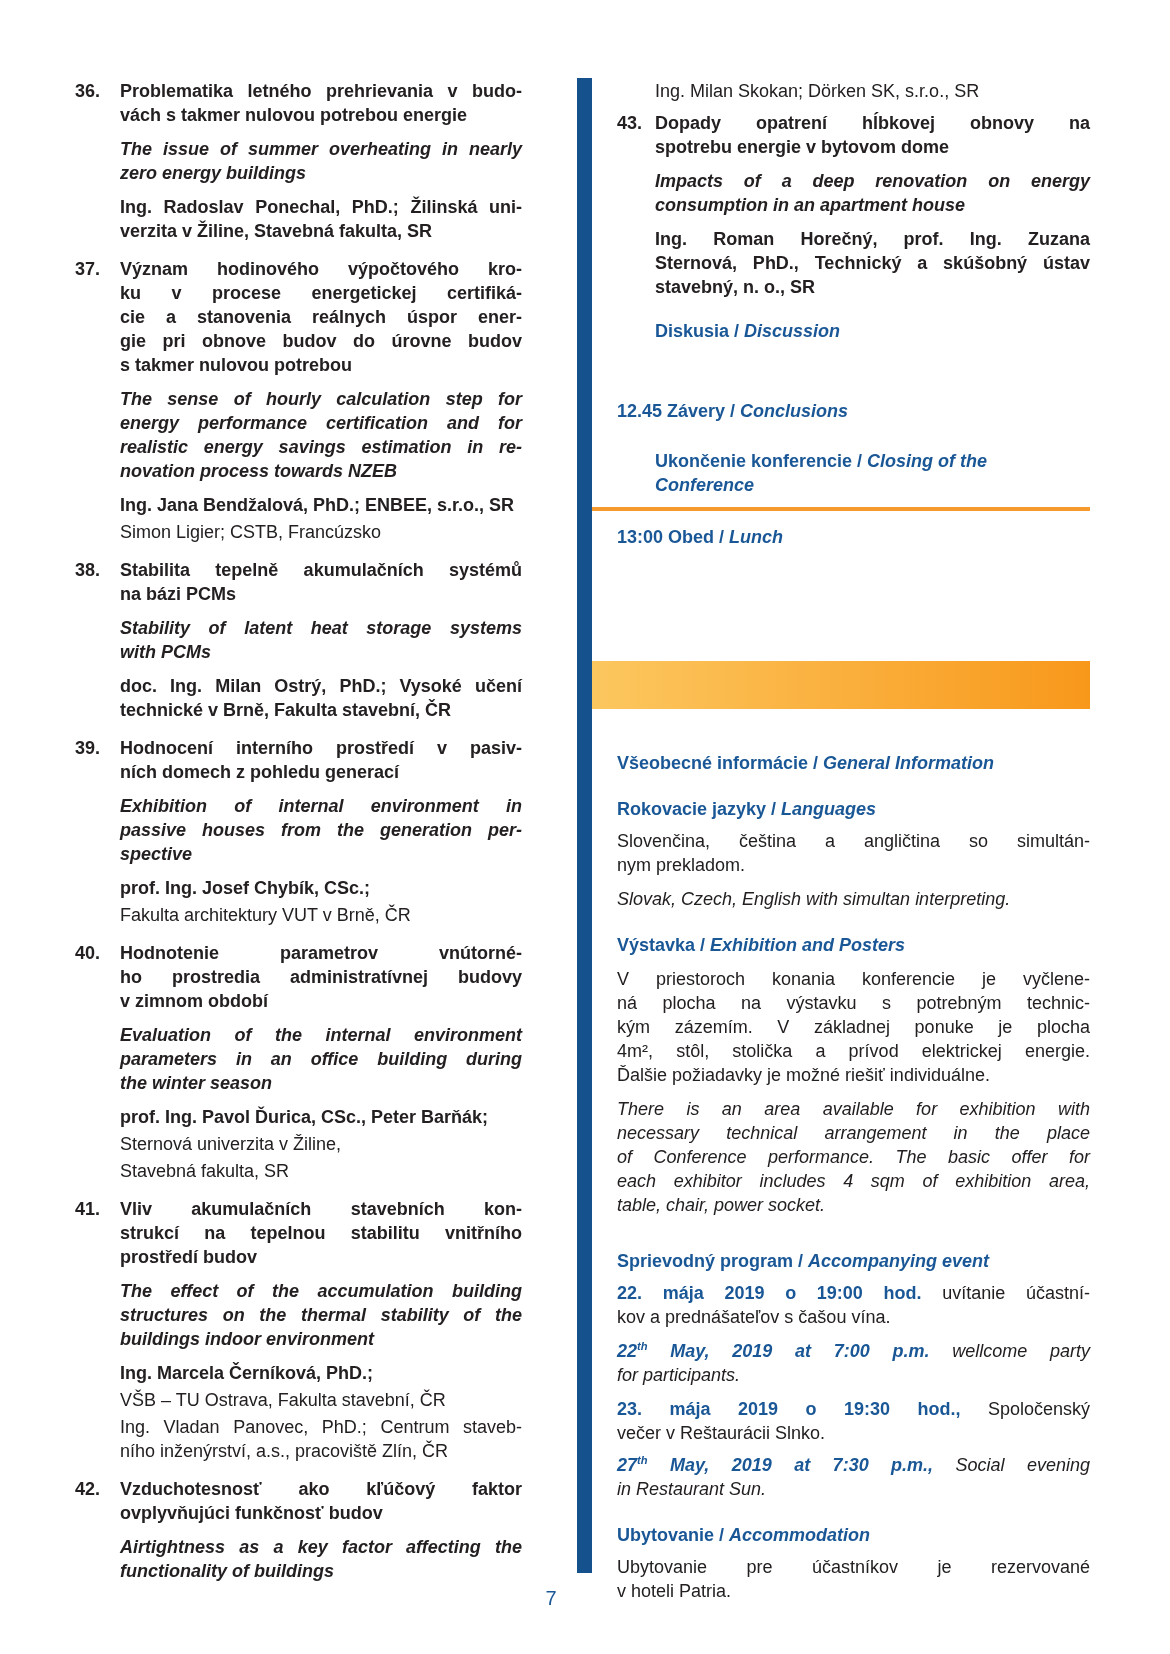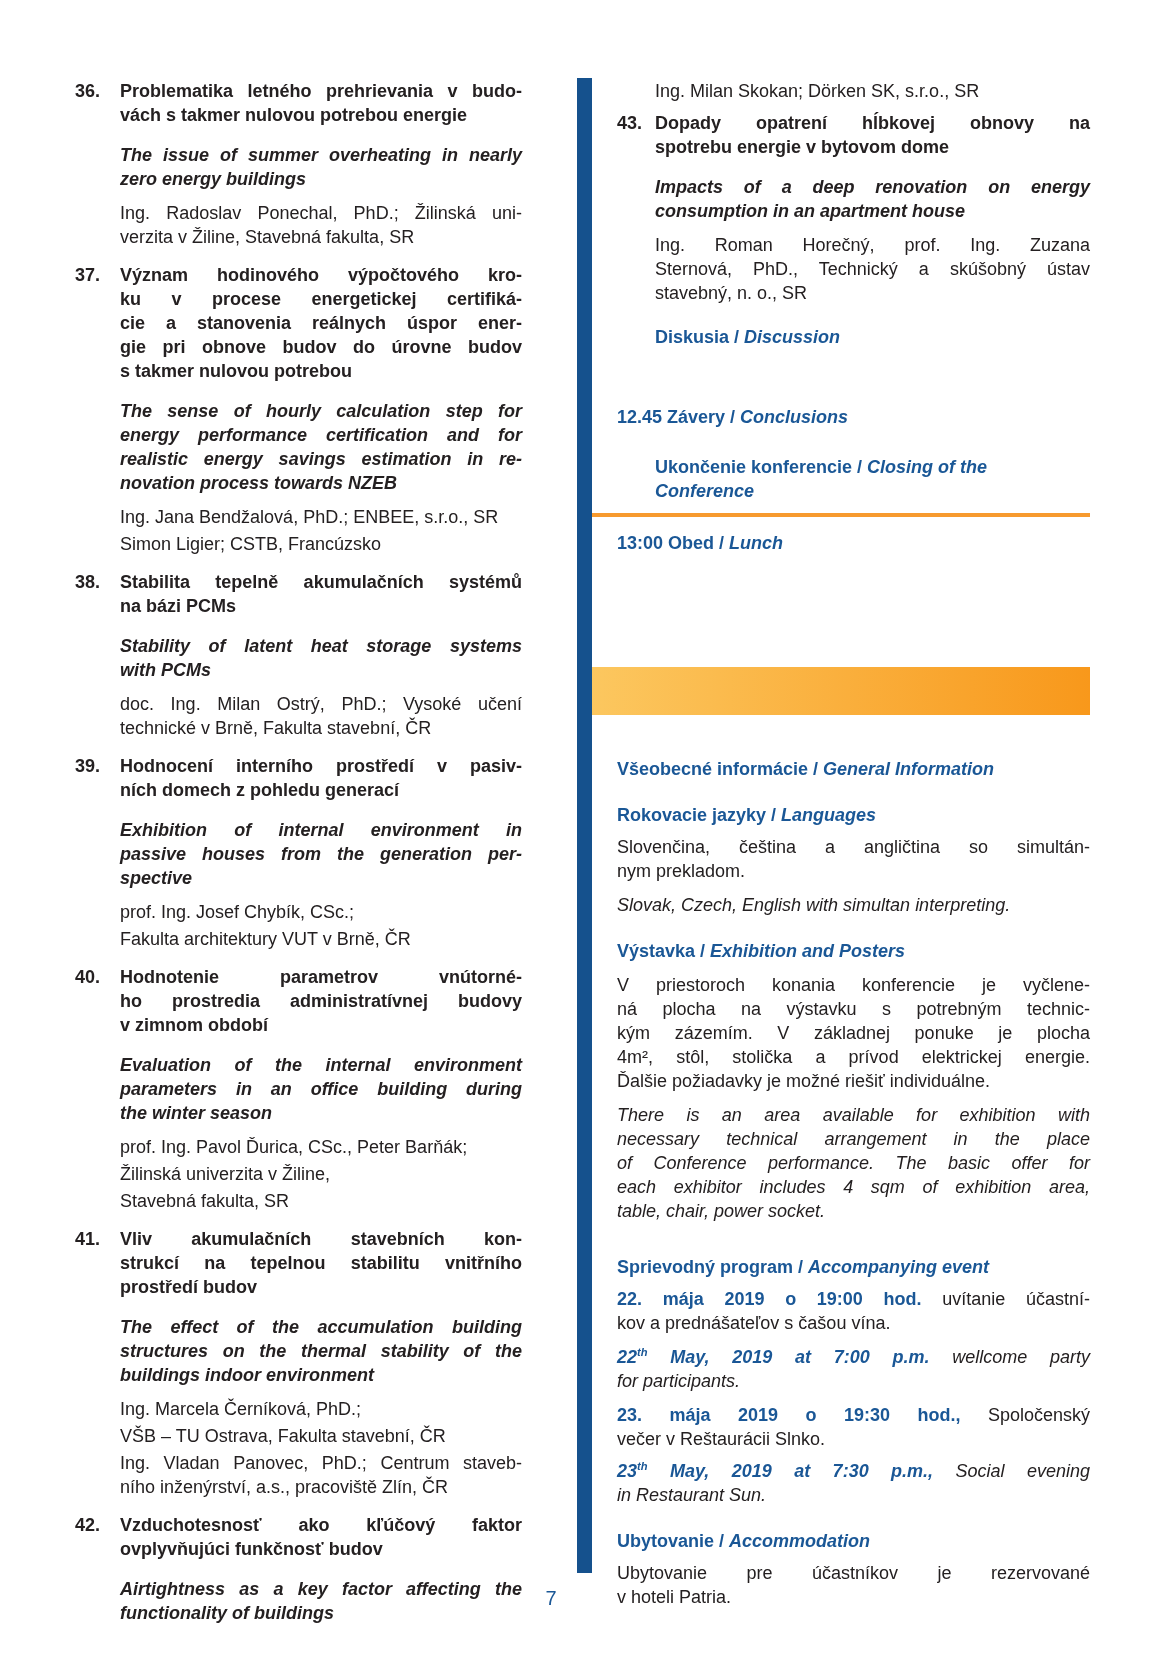--- a/index.html
+++ b/index.html
@@ -22,25 +22,25 @@
 
   .line{text-align:justify;text-align-last:justify;}
   .para .line:last-child{text-align-last:left;}
   .noj .line{text-align-last:left;}
 
   .item{display:flex;margin-top:14px;}
   #left-col .item:first-child{margin-top:0;}
   .num{flex:0 0 45px;font-weight:700;}
   #right-col .num{flex:0 0 38px;}
   .content{flex:1;min-width:0;}
-  .content .para{margin-top:16px;}
+  .content .para{margin-top:10px;}
   .content .para:first-child{margin-top:0;}
   .authors{margin-top:10px;}
   .authors .para{margin-top:3px;}
-  .authors .para:first-child{margin-top:9px;}
+  .authors .para:first-child{margin-top:9px;font-weight:bold;}
 
   .t{font-weight:700;}
   .e{font-weight:700;font-style:italic;}
   .a{font-weight:400;}
   .rgp{font-weight:400;}
   .itp{font-style:italic;}
   .head{font-weight:700;color:var(--blue);}
   .b{font-style:normal;}
   .i{font-style:italic;}
   .bb{color:var(--blue);font-weight:700;font-style:normal;}
@@ -162,21 +162,21 @@
         <div class="para e">
           <div class="line">Evaluation of the internal environment</div>
           <div class="line">parameters in an office building during</div>
           <div class="line">the winter season</div>
         </div>
         <div class="authors">
           <div class="para a">
             <div class="line">prof. Ing. Pavol Ďurica, CSc., Peter Barňák;</div>
           </div>
           <div class="para a">
-            <div class="line">Žilinská univerzita v Žiline,</div>
+            <div class="line">Sternová univerzita v Žiline,</div>
           </div>
           <div class="para a">
             <div class="line">Stavebná fakulta, SR</div>
           </div>
         </div>
       </div>
     </div>
     <div class="item">
       <span class="num">41.</span>
       <div class="content">
@@ -297,21 +297,21 @@
     </div>
     <div class="para itp mt10">
       <div class="line"><span class="bi">22</span><span class="bi sup">th</span><span class="bi"> May, 2019 at 7:00 p.m.</span><span class="it"> wellcome party</span></div>
       <div class="line">for participants.</div>
     </div>
     <div class="para rgp mt12">
       <div class="line"><span class="bb">23. mája 2019 o 19:30 hod.,</span><span class="rg"> Spoločenský</span></div>
       <div class="line">večer v Reštaurácii Slnko.</div>
     </div>
     <div class="para itp mt8">
-      <div class="line"><span class="bi">23</span><span class="bi sup">th</span><span class="bi"> May, 2019 at 7:30 p.m.,</span><span class="it"> Social evening</span></div>
+      <div class="line"><span class="bi">27</span><span class="bi sup">th</span><span class="bi"> May, 2019 at 7:30 p.m.,</span><span class="it"> Social evening</span></div>
       <div class="line">in Restaurant Sun.</div>
     </div>
     <div class="para head mt22 noj">
       <div class="line"><span class="b">Ubytovanie / </span><span class="i">Accommodation</span></div>
     </div>
     <div class="para rgp mt8">
       <div class="line">Ubytovanie pre účastníkov je rezervované</div>
       <div class="line">v hoteli Patria.</div>
     </div>
   </div>

